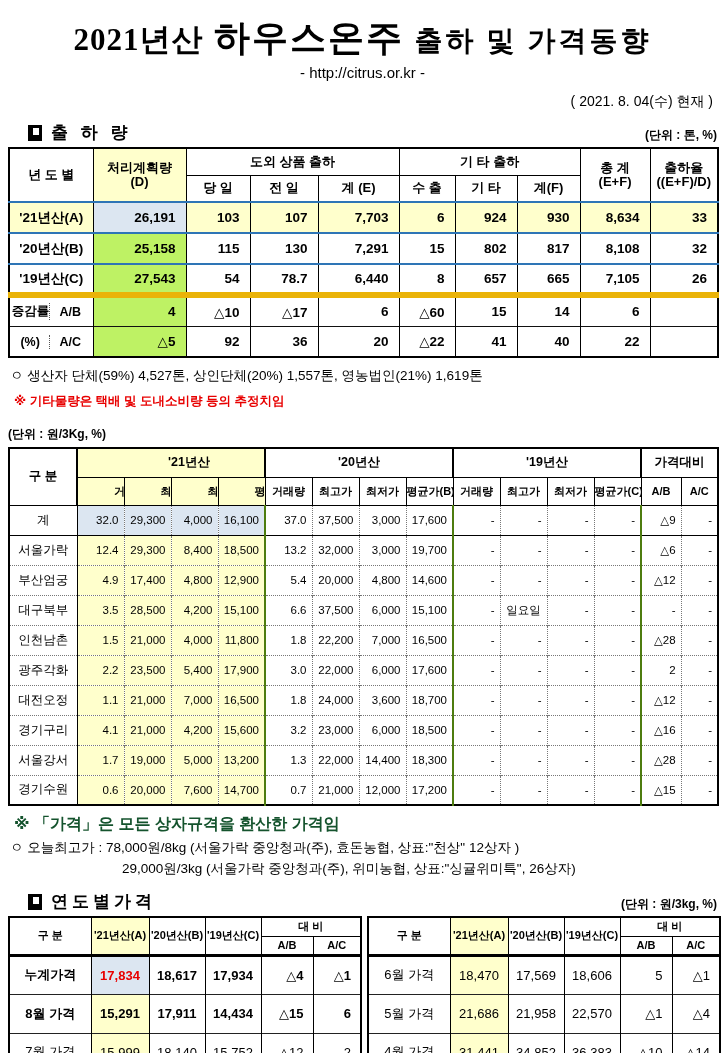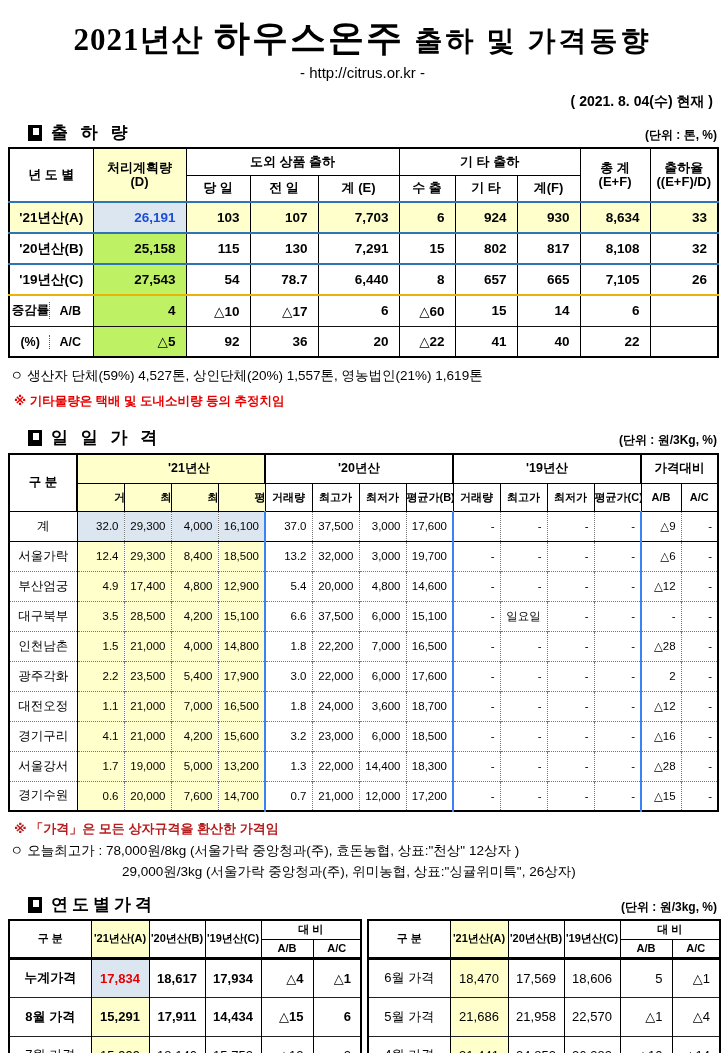--- a/index.html
+++ b/index.html
@@ -5,69 +5,69 @@
   * { margin:0; padding:0; box-sizing:border-box; }
   html,body { width:725px; height:1053px; background:#fff; overflow:hidden;
     font-family:"Liberation Sans","DejaVu Sans",sans-serif; color:#000; }
 
   
   .title { text-align:center; margin-top:14px; white-space:nowrap; }
   .t-year { font-family:"Liberation Serif","DejaVu Serif",serif; font-size:31px; font-weight:700; letter-spacing:1px;}
   .t-brand { font-size:36px; font-weight:900; letter-spacing:2px; margin:0 6px;}
   .t-rest { font-family:"Liberation Serif","DejaVu Serif",serif; font-size:28px; font-weight:700; letter-spacing:3px;}
   .t-url { text-align:center; font-size:15px; margin-top:1px; }
-  .t-date { text-align:right; font-size:14px; padding-right:12px; margin-top:12px; font-weight:700;}
+  .t-date { text-align:right; font-size:14px; padding-right:12px; margin-top:12px; font-weight:400;}
 
   
   .sec { display:flex; justify-content:space-between; align-items:flex-end; margin:10px 8px 3px 8px;}
   .sec-title { font-size:17px; font-weight:800; letter-spacing:4px; display:flex; align-items:center;padding-left:20px;}
   .box-glyph { display:inline-block; width:14px; height:16px; border:3px solid #000;
     border-left-width:5px; border-bottom-width:6px; margin-right:9px;}
   .unit { font-size:12px; font-weight:600; }
 
   
   table { border-collapse:collapse; table-layout:fixed; width:709px; margin:0 8px; }
   th,td { overflow:hidden; white-space:nowrap; }
 
   
   #ship { border:2.5px solid #000; }
   #ship thead th { border:1px solid #000; font-size:13px; font-weight:700; height:27px; line-height:1.05; vertical-align:middle;}
   #ship thead th.plan { background:#FFFFCC; }
   #ship tbody tr { height:31px; border-top:2px solid #2E75B6; }
-  #ship tbody tr.tk  { border-top:2px solid #eab308; }
+  #ship tbody tr.tk  { border-top:6px solid #eab308; }
   #ship tbody tr.thin{ border-top:1px solid #111; }
   #ship tbody th, #ship tbody td { border-left:1px solid #000; border-right:1px solid #000; }
   #ship tbody th.rowlabel { font-size:13.5px; font-weight:700; text-align:center; }
   #ship tbody td { font-size:13.5px; font-weight:700; text-align:right; padding-right:10px; }
   #ship tbody td.c0 { background:#bef264; }
   #ship tbody tr.hl td { background:#FFFFCC; }
   #ship tbody tr.hl th.rowlabel { background:#FFFFCC; }
-  #ship tbody tr.hl td.c0 { background:#DCE6F1; color:#1d4ed8; }
+  #ship tbody tr.hl td.c0 { background:#DCE6F1; color:#000000; }
   #ship th.split { padding:0; }
   #ship th.split span { display:inline-block; vertical-align:middle; }
   #ship th.split span:first-child { width:46%; border-right:1px dotted #555; font-size:12.5px;}
   #ship th.split span:last-child { width:50%; font-size:12.5px;}
 
   .note-line { font-size:13.5px; margin:9px 10px 0 10px; letter-spacing:0px;}
   .note-red  { font-size:12.5px; font-weight:800; color:#E80000; margin:8px 10px 0 14px; }
-  .note-blue { font-size:13px; font-weight:800; color:#b91c1c; margin:8px 10px 0 14px; }
+  .note-blue { font-size:16px; font-weight:800; color:#14532d; margin:8px 10px 0 14px; }
   .note-indent { padding-left:112px; margin-top:3px; }
 
   
   #daily { border:2.5px solid #000; margin-top:4px;}
   #daily thead th { border:1px solid #000; font-weight:700; vertical-align:middle;}
   #daily thead tr:first-child th { font-size:12.5px; height:29px; }
   #daily thead tr:last-child th { font-size:11px; height:28px; border-right:1px dotted #666;}
   #daily thead th.solid-r { border-right:2px solid #000; }
   #daily thead th.y21 { background:#FFFFCC;padding-left:36px; }
   #daily tbody tr { border-top:1px dotted #777; height:30px;}
   #daily tbody tr.hl { border-bottom:1px solid #000; }
   #daily tbody th { border-right:1px solid #000; font-size:12.5px; font-weight:500; text-align:center;}
   #daily tbody td { border-right:1px dotted #777; font-size:11.5px; text-align:right; padding-right:5px;}
-  #daily tbody td.c3, #daily tbody td.c7, #daily tbody td.c11 { border-right:2px solid #3b82f6; }
+  #daily tbody td.c3, #daily tbody td.c7, #daily tbody td.c11 { border-right:2px solid #4d7c0f; }
   #daily tbody td.c0,#daily tbody td.c1,#daily tbody td.c2,#daily tbody td.c3 { background:#FFFFCC; }
   #daily tbody tr.hl td.c0,#daily tbody tr.hl td.c1,#daily tbody tr.hl td.c2,#daily tbody tr.hl td.c3 { background:#DCE6F1; }
   #daily tbody td.ctr { text-align:center; padding-right:0; }
 
   
   .ywrap { display:flex; gap:5px; margin:2px 8px 0 8px; }
   .ytab { border:2.5px solid #000; width:352px; margin:0; }
   .ytab thead th { border:1px solid #000; font-size:11px; font-weight:700; height:19px; }
   .ytab thead th.ya { background:#FFFFCC; }
   .ytab thead { border-bottom:3px solid #000; }
@@ -200,24 +200,20 @@
         <td class="c7">22</td>
         <td class="c8"></td>
       </tr>
     </tbody>
 </table>
 
 <div class="note-line">ㅇ 생산자 단체(59%)  4,527톤,    상인단체(20%)  1,557톤,   영농법인(21%)  1,619톤</div>
 <div class="note-red">※ 기타물량은 택배 및 도내소비량 등의 추정치임</div>
 
 <div class="sec" style="margin-top:16px;">
-  <span class="sec-title">
-    <span class="box-glyph"></span>
-    <span>일 일 가 격</span>
-  </span>
   <span class="unit">(단위 : 원/3Kg, %)</span>
 </div>
 
 <table id="daily">
   <colgroup>
     <col style="width:68px">
     <col style="width:47px">
       <col style="width:47px">
       <col style="width:47px">
       <col style="width:47px">
@@ -324,21 +320,21 @@
         <td class="c10">-</td>
         <td class="c11">-</td>
         <td class="c12">-</td>
         <td class="c13">-</td>
       </tr>
       <tr>
         <th class="rowlabel">인천남촌</th>
         <td class="c0">1.5</td>
         <td class="c1">21,000</td>
         <td class="c2">4,000</td>
-        <td class="c3">14,800</td>
+        <td class="c3">11,800</td>
         <td class="c4">1.8</td>
         <td class="c5">22,200</td>
         <td class="c6">7,000</td>
         <td class="c7">16,500</td>
         <td class="c8">-</td>
         <td class="c9">-</td>
         <td class="c10">-</td>
         <td class="c11">-</td>
         <td class="c12">△28</td>
         <td class="c13">-</td>

